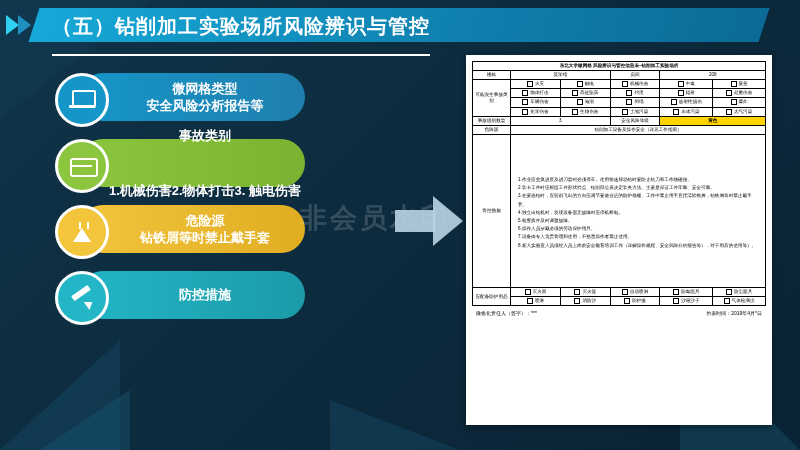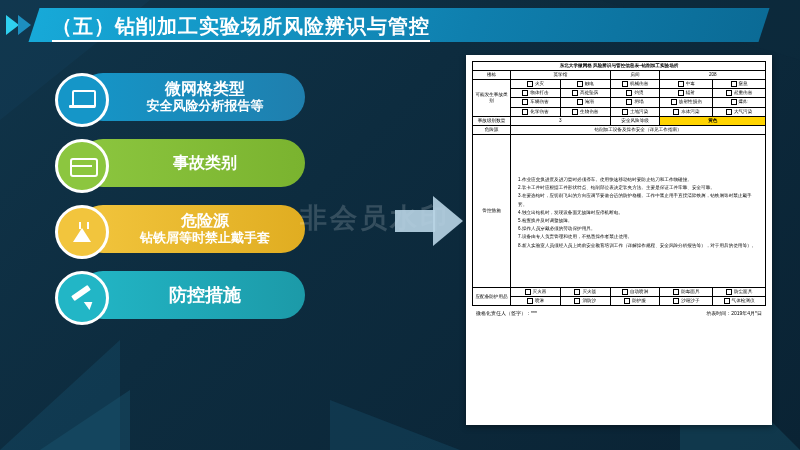--- a/index.html
+++ b/index.html
@@ -13,35 +13,35 @@
       linear-gradient(135deg,#103449 0%,#0d2c3f 40%,#0a2334 100%);}
   .poly{position:absolute;width:0;height:0;opacity:.55;}
   
   .header{position:absolute;left:0;top:0;width:800px;height:50px;}
   .hdr-band{position:absolute;left:34px;top:8px;width:730px;height:34px;
     background:linear-gradient(90deg,#17a9d8 0%,#0f7fae 60%,#0b6b96 100%);
     transform:skewX(-18deg);}
   .hdr-title{position:absolute;left:52px;top:11px;width:700px;height:30px;
     color:#ffffff;font-size:20px;font-weight:bold;letter-spacing:1px;
     line-height:30px;white-space:nowrap;}
-  .hdr-title .u{border-bottom:2px solid #ffffff;padding-bottom:3px;}
+  .hdr-title .u{border-bottom:2px solid #ffffff;padding-bottom:17px;}
   .logo{position:absolute;left:6px;top:12px;width:26px;height:26px;}
   .logo .tri{position:absolute;width:0;height:0;}
   .t1{left:0;top:3px;border-top:10px solid transparent;border-bottom:10px solid transparent;border-left:13px solid #2fd0f0;}
   .t2{left:12px;top:3px;border-top:10px solid transparent;border-bottom:10px solid transparent;border-left:13px solid #1d8fc0;}
 
   
   .pills{position:absolute;left:55px;top:70px;width:260px;}
   .pill{position:relative;margin-bottom:12px;height:54px;}
   .pill .circle{position:absolute;left:0;top:3px;width:48px;height:48px;border-radius:50%;
     border:3px solid #fff;display:flex;align-items:center;justify-content:center;z-index:3;}
   .pill .bar{position:absolute;left:24px;top:3px;width:226px;height:48px;border-radius:24px;
     display:flex;flex-direction:column;justify-content:center;align-items:center;
     padding-left:26px;box-sizing:border-box;}
-  .pill .l1{color:#fff;font-size:16px;font-weight:bold;line-height:16px;}
+  .pill .l1{color:#fff;font-size:13px;font-weight:bold;line-height:16px;}
   .pill .l2{color:#fff;font-size:13px;font-weight:bold;line-height:17px;}
   .pill.single .bar{justify-content:center;}
   .c-blue{background:#1596c8;}
   .c-green{background:#8cc63f;}
   .c-yellow{background:#f2c53d;}
   .c-teal{background:#22b6c6;}
   .b-blue{background:linear-gradient(90deg,#1596c8,#1f7fae);}
   .b-green{background:linear-gradient(90deg,#8cc63f,#7ab32f);gap:38px;}
   .b-yellow{background:linear-gradient(90deg,#f2c53d,#e0ad21);}
   .b-teal{background:linear-gradient(90deg,#22b6c6,#1c9aa8);}
@@ -115,20 +115,21 @@
       <div class="icn ic-laptop">
           <div class="scr"></div>
           <div class="base"></div>
         </div>
     </div>
   </div>
 
   <div class="pill">
     <div class="bar b-green">
       <div class="l1">事故类别</div>
+      <div class="l2">1.机械伤害2.物体打击3. 触电伤害</div>
     </div>
     <div class="circle c-green">
       <div class="icn ic-box">
           <div class="b"></div>
           <div class="l"></div>
         </div>
     </div>
   </div>
 
   <div class="pill">
@@ -139,21 +140,21 @@
     <div class="circle c-yellow">
       <div class="icn ic-flask">
           <div class="n"></div>
           <div class="bd"></div>
         </div>
     </div>
   </div>
 
   <div class="pill single">
     <div class="bar b-teal">
-      <div class="l1" style="font-size:18px;">防控措施</div>
+      <div class="l1" style="font-size:13px;">防控措施</div>
     </div>
     <div class="circle c-teal">
       <div class="icn ic-pen">
           <div class="body"></div>
           <div class="tip"></div>
         </div>
     </div>
   </div>
 </div>
 

